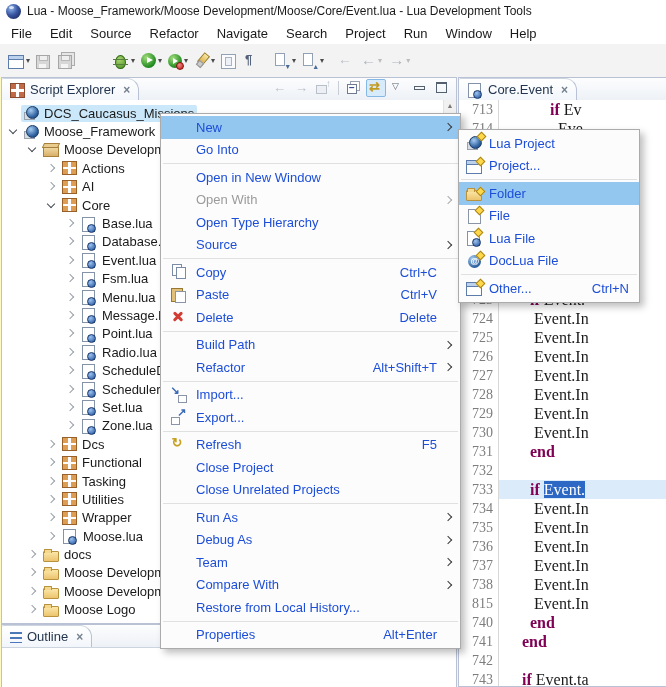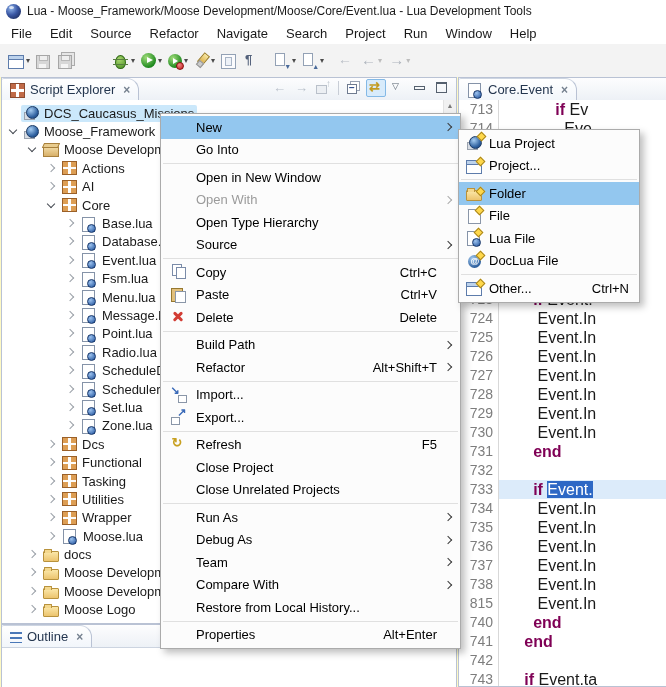--- a/index.html
+++ b/index.html
@@ -40,33 +40,33 @@
   .exp.o::before{content:"";position:absolute;left:4px;top:3px;width:5px;height:5px;
                  border-right:1.3px solid #454a52;border-top:1.3px solid #454a52;transform:rotate(135deg);}
   .row-inner{display:flex;align-items:center;gap:5px;padding:0 3px;height:17px;border-radius:2px;}
   .trow.sel .row-inner{background:#cbe8fb;}
   .vscroll{position:absolute;right:0;top:0;bottom:0;width:12px;background:#f1f1f1;border-left:1px solid #e2e2e2;z-index:5;}
   .vscroll .sa,.vscroll .sb{position:absolute;left:0;right:0;text-align:center;font-size:7px;color:#7a7a7a;}
   .vscroll .sa{top:2px;} .vscroll .sb{bottom:2px;}
   .vscroll .thumb{position:absolute;left:1px;width:9px;top:13px;bottom:13px;background:#d9d9d9;border:1px solid #c2c2c2;}
   
   .ed{position:absolute;top:22px;left:0;right:0;bottom:0;background:#fff;overflow:hidden;}
-  .ed-line{display:flex;height:19px;font-family:Liberation Sans, sans-serif;font-size:16px;line-height:19px;}
+  .ed-line{display:flex;height:19px;font-family:Liberation Serif, serif;font-size:16px;line-height:19px;}
   .ln{width:40px;flex:none;text-align:right;padding-right:5px;color:#7d7d7d;font-size:14px;line-height:19px;
       background:#fff;border-right:1px solid #d8d8d8;box-sizing:border-box;}
   .code{white-space:pre;padding-left:3px;flex:1;}
   .ed-line.cur .code{background:#dcebfa;}
   .kw{color:#7f0055;font-weight:bold;}
   .seltext{background:#2d68c5;color:#fff;}
   
   .cmenu{position:absolute;background:#fcfcfc;border:1px solid #ababab;box-shadow:4px 4px 7px rgba(0,0,0,.25);
          padding:2px 0;font-size:13px;z-index:50;box-sizing:border-box;}
   #cmenu{left:160px;top:113px;width:301px;}
   #submenu{left:458px;top:129px;width:182px;z-index:60;}
-  .mi{display:flex;align-items:center;height:22.5px;padding-right:4px;color:#000000;}
+  .mi{display:flex;align-items:center;height:22.5px;padding-right:4px;color:#1d4ed8;}
   .mi .ic{width:35px;flex:none;display:flex;justify-content:center;align-items:center;}
   #submenu .mi .ic{width:30px;}
   .mi .lbl{flex:1;}
   .mi .sc{padding:0 6px;}
   .mi .chev{width:13px;flex:none;position:relative;height:100%;}
   .mi .chev.on::before{content:"";position:absolute;left:2px;top:50%;margin-top:-3px;width:5px;height:5px;
                        border-right:1.4px solid #3a3a3a;border-top:1.4px solid #3a3a3a;transform:rotate(45deg);}
   .mi.hl{background:#93c7ef;}
   .mi.dis{color:#9b9b9b;}
   .mi.dis .chev.on::before{border-color:#ababab;}

